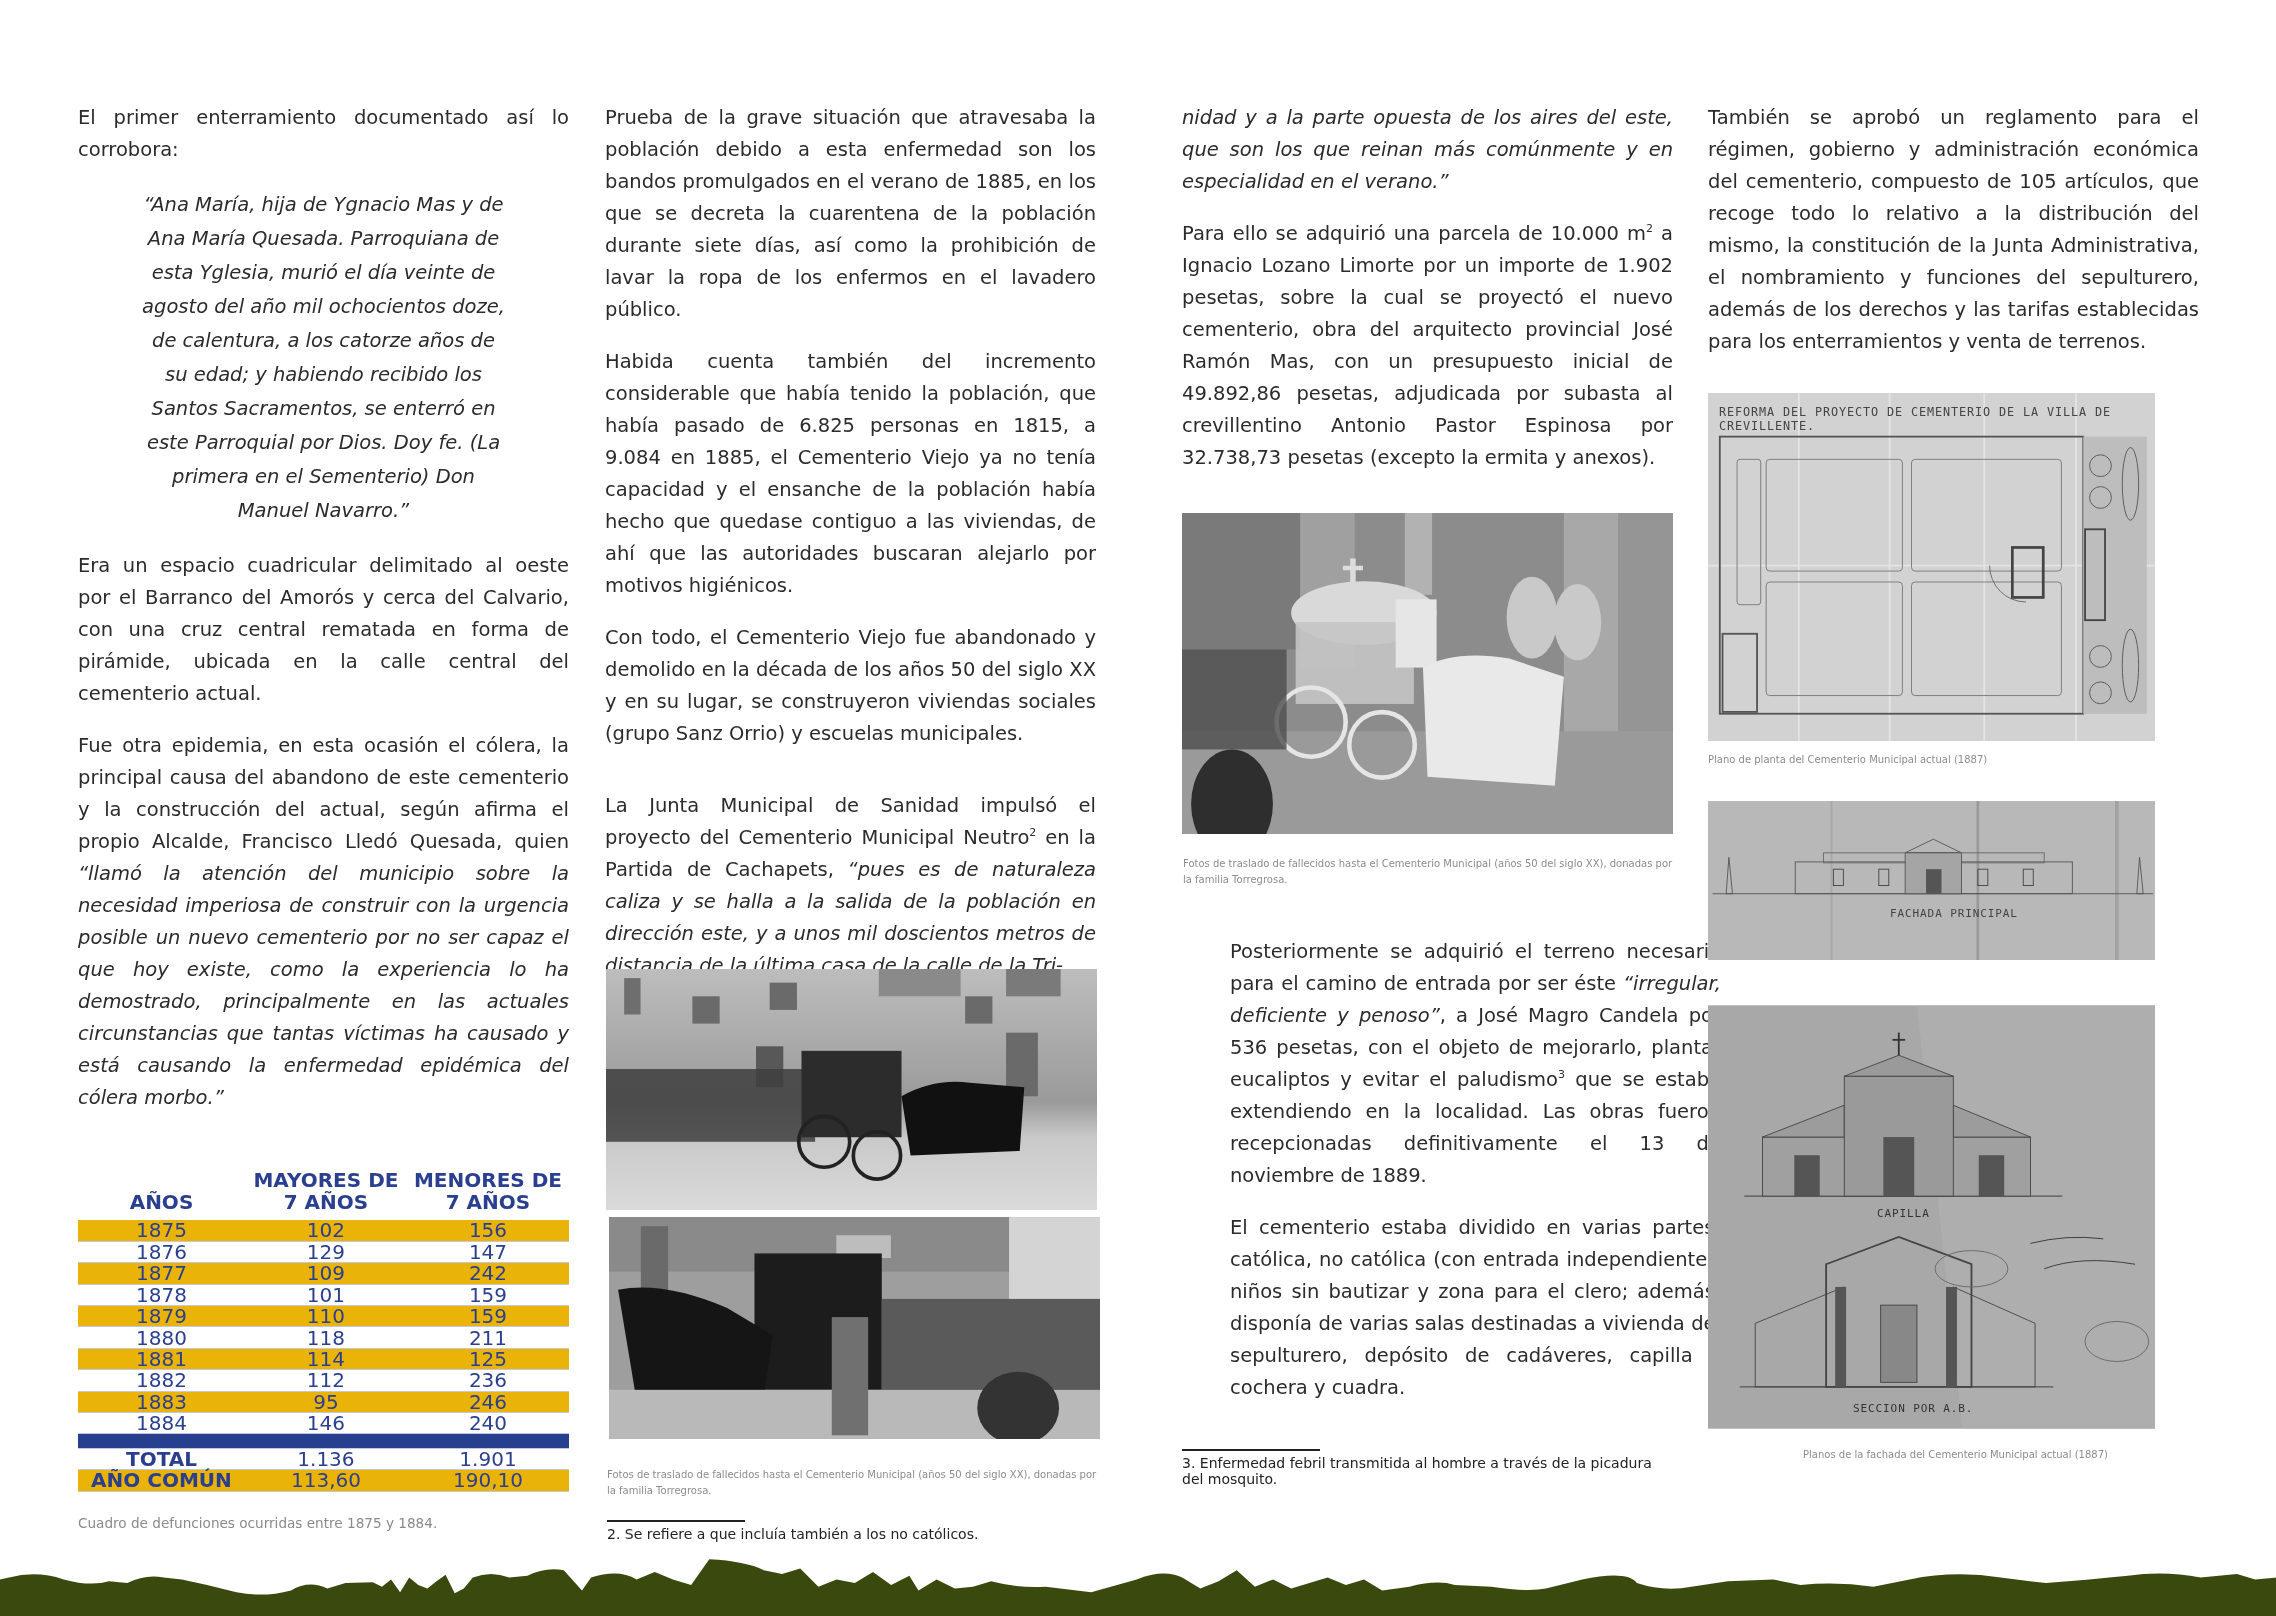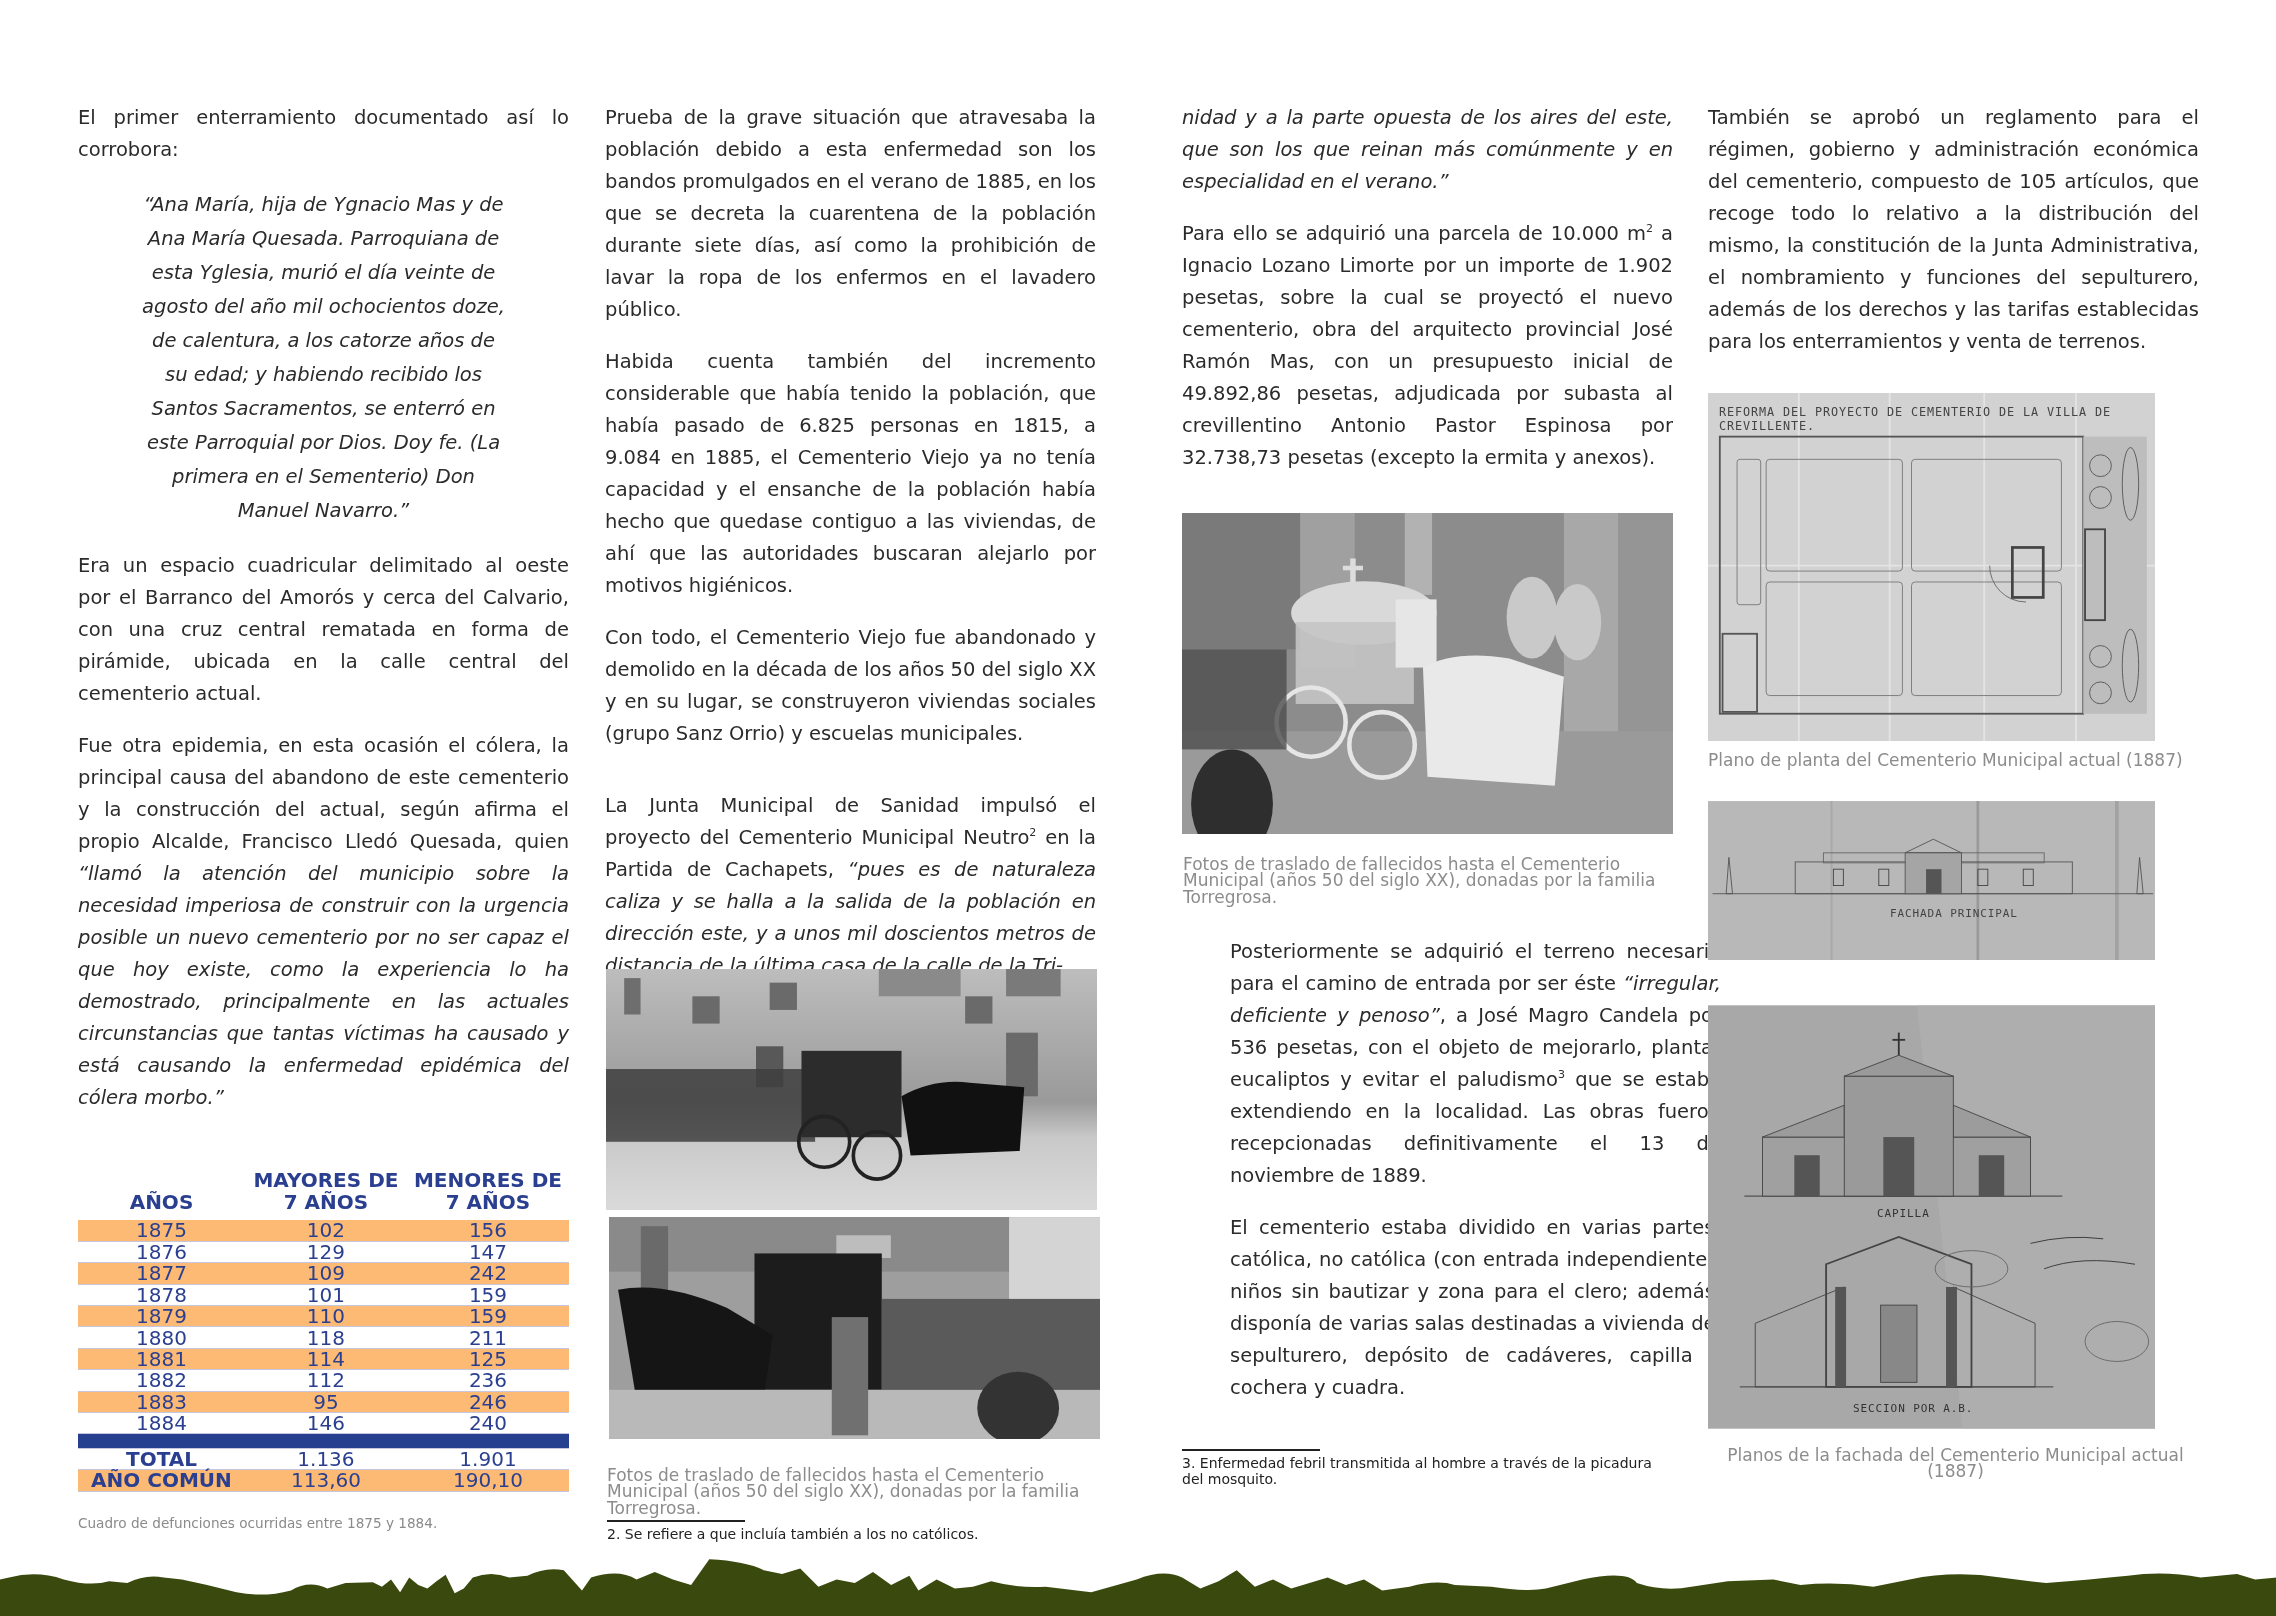--- a/index.html
+++ b/index.html
@@ -15,28 +15,28 @@
   .p { font-size: 19.5px; line-height: 32px; text-align: justify; margin-bottom: 20px; color: #2b2b2b; }
   .p.no-mb { margin-bottom: 0; margin-top: 40px; }
   .it { font-style: italic; }
   .quote { font-style: italic; text-align: center; font-size: 19.5px; line-height: 34px; padding: 0 64px; margin: 22px 0 22px; color: #2b2b2b; }
   sup { font-size: 11px; vertical-align: 8.2px; line-height: 0; }
 
   
   .deaths-table { position: absolute; left: 78px; top: 1169px; width: 491px; border-collapse: collapse; }
   .deaths-table th { color: #2a3f8f; font-weight: bold; font-size: 20px; line-height: 22px; text-align: center; vertical-align: bottom; padding-bottom: 7px; }
   .deaths-table td { color: #2a3f8f; font-size: 20px; line-height: 20px; height: 21.4px; text-align: center; padding: 0; border-bottom: 0.9px solid #c6c6de; }
-  .deaths-table tr.shade td { background: #fdba74; }
+  .deaths-table tr.shade td { background: #eab308; }
   .deaths-table tr.bar td { background: #26408f; height: 14.5px; padding: 0; }
   .deaths-table td.bold { font-weight: bold; }
   .table-caption { position: absolute; left: 78px; top: 1515px; font-size: 13.6px; color: #8a8a8a; }
 
   
   .photo { position: absolute; overflow: hidden; }
-  .caption { position: absolute; font-size: 17px; line-height: 16.4px; color: #8c8c8c; }
+  .caption { position: absolute; font-size: 10px; line-height: 16.4px; color: #8c8c8c; }
   .footnote-rule { position: absolute; height: 1.8px; background: #222; }
   .footnote { position: absolute; font-size: 14px; line-height: 16.4px; color: #222; }
 
   .grass { position: absolute; left: 0; bottom: 0; width: 2277px; height: 64px; }
 </style>
 </head>
 <body>
 
 <div id="col1" class="col">
   <p class="p">El primer enterramiento documentado así lo corrobora:</p>

